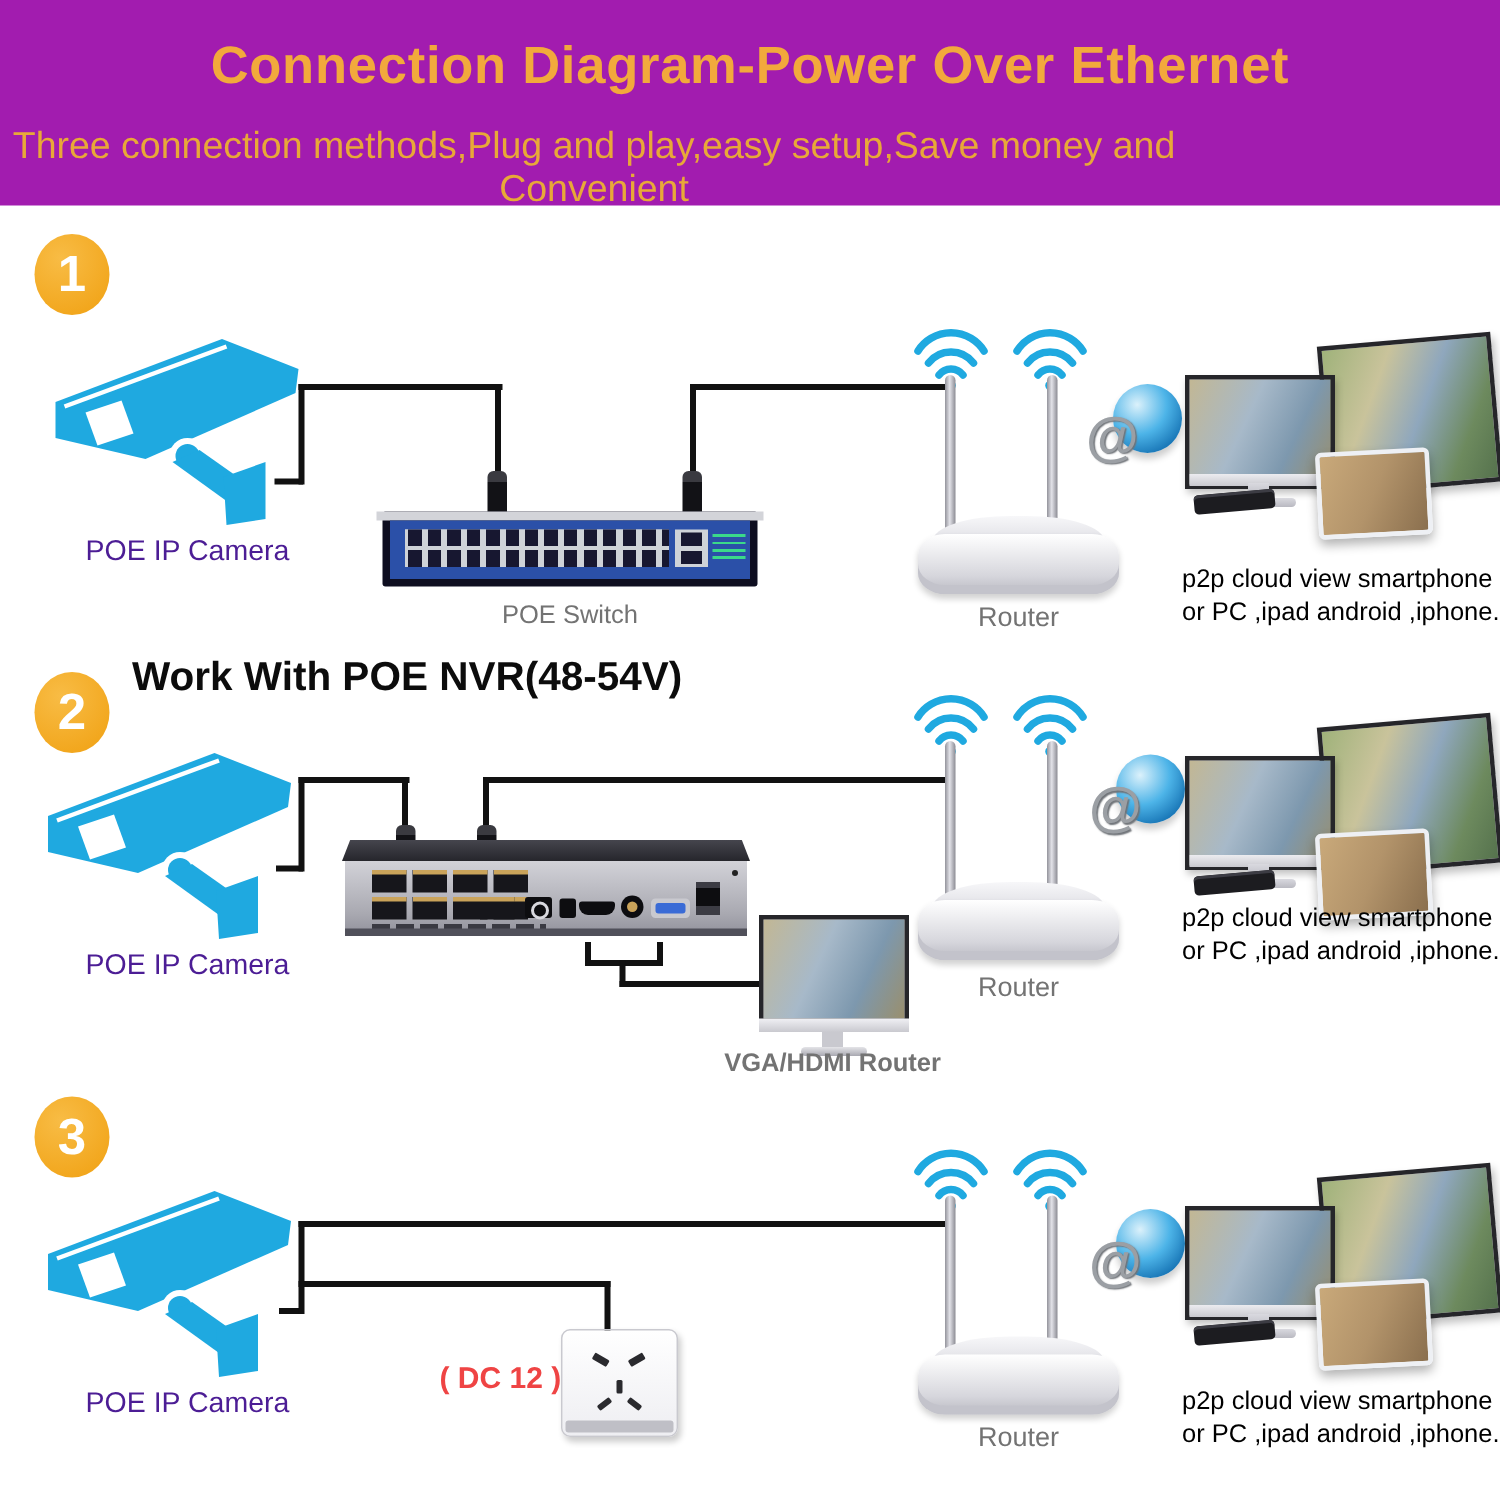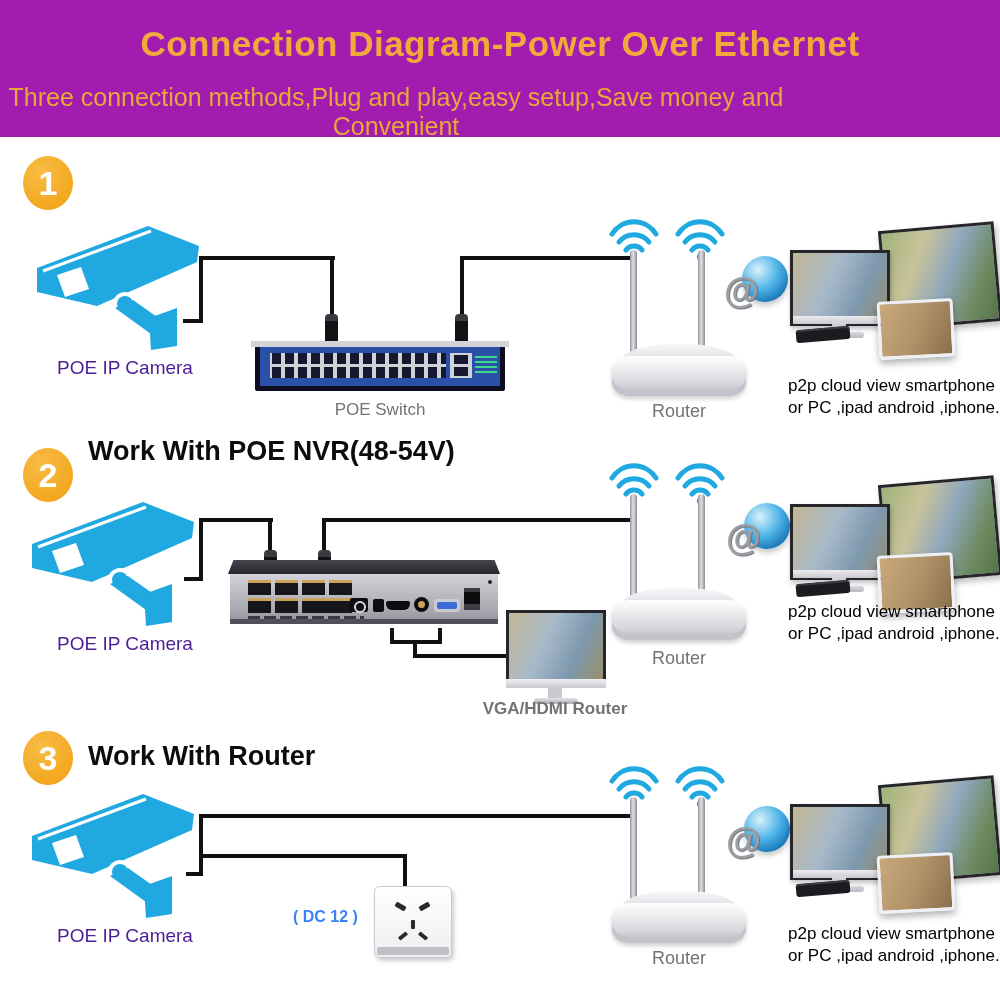--- a/index.html
+++ b/index.html
@@ -22,21 +22,21 @@
   
   .wire{position:absolute;background:#111;}
   .plug{position:absolute;width:13px;background:linear-gradient(#3a3a40 0 7px,#121216 7px);
         border-radius:4px 4px 1px 1px;}
 
   
   .cam-label{position:absolute;width:170px;text-align:center;font-size:19px;color:#4c1d95;}
   .dev-label{position:absolute;text-align:center;font-size:17px;font-weight:500;color:#737373;}
   .nvr-label{position:absolute;text-align:center;font-size:21px;font-weight:600;color:#0c0c0c;}
   .note{position:absolute;width:215px;font-size:17px;line-height:1.28;color:#000;}
-  .outlet-label{position:absolute;font-size:16px;font-weight:bold;color:#3b82f6;}
+  .outlet-label{position:absolute;font-size:20px;font-weight:bold;color:#ef4444;}
 
   
   .switch{position:absolute;width:250px;height:50px;background:#0e0e20;border-radius:2px;}
   .sw-topedge{position:absolute;left:-4px;right:-4px;top:0;height:6px;background:#d3d4d9;}
   .sw-face{position:absolute;left:5px;right:5px;top:6px;bottom:5px;background:#2b50a8;}
   .sw-ports{position:absolute;left:10px;right:54px;top:6px;bottom:8px;background-color:#cfd3d8;
     background-image:
       linear-gradient(to bottom,rgba(0,0,0,0) 0 44%,#cfd3d8 44% 56%,rgba(0,0,0,0) 56% 100%),
       repeating-linear-gradient(90deg,#cfd3d8 0 2px,#171730 2px 11px,#cfd3d8 11px 13px);}
   .sw-up{position:absolute;right:28px;top:6px;bottom:8px;width:22px;background:#cfd3d8;}
@@ -306,21 +306,20 @@
     <div class="tablet photo3"></div>
   </div>
   <div class="note" style="left:788px;top:601px;">
     <div>p2p cloud view smartphone</div>
     <div>or PC ,ipad android ,iphone.</div>
   </div>
 
   <div class="badge" style="left:23px;top:731px;">
     <span>3</span>
   </div>
-  <div class="sec-title" style="left:88px;top:741px;">Work With Router</div>
 
   <div class="camera" style="left:28px;top:788px;">
     <svg width="170" height="132" viewBox="0 0 170 132">
       <polygon points="4,48 115,6 166,26 164,42 64,86 4,72" fill="#1fa9e0"></polygon>
       <line x1="10" y1="51" x2="118" y2="11" stroke="#fff" stroke-width="3"></line>
       <polygon points="24,55 48,47 56,69 32,77" fill="#fff"></polygon>
       <circle cx="92" cy="84" r="12" fill="#fff"></circle>
       <circle cx="92" cy="84" r="8" fill="#1fa9e0"></circle>
       <polygon points="82,88 100,80 134,104 118,114" fill="#1fa9e0"></polygon>
       <polygon points="116,98 144,88 144,126 118,130" fill="#1fa9e0"></polygon>

